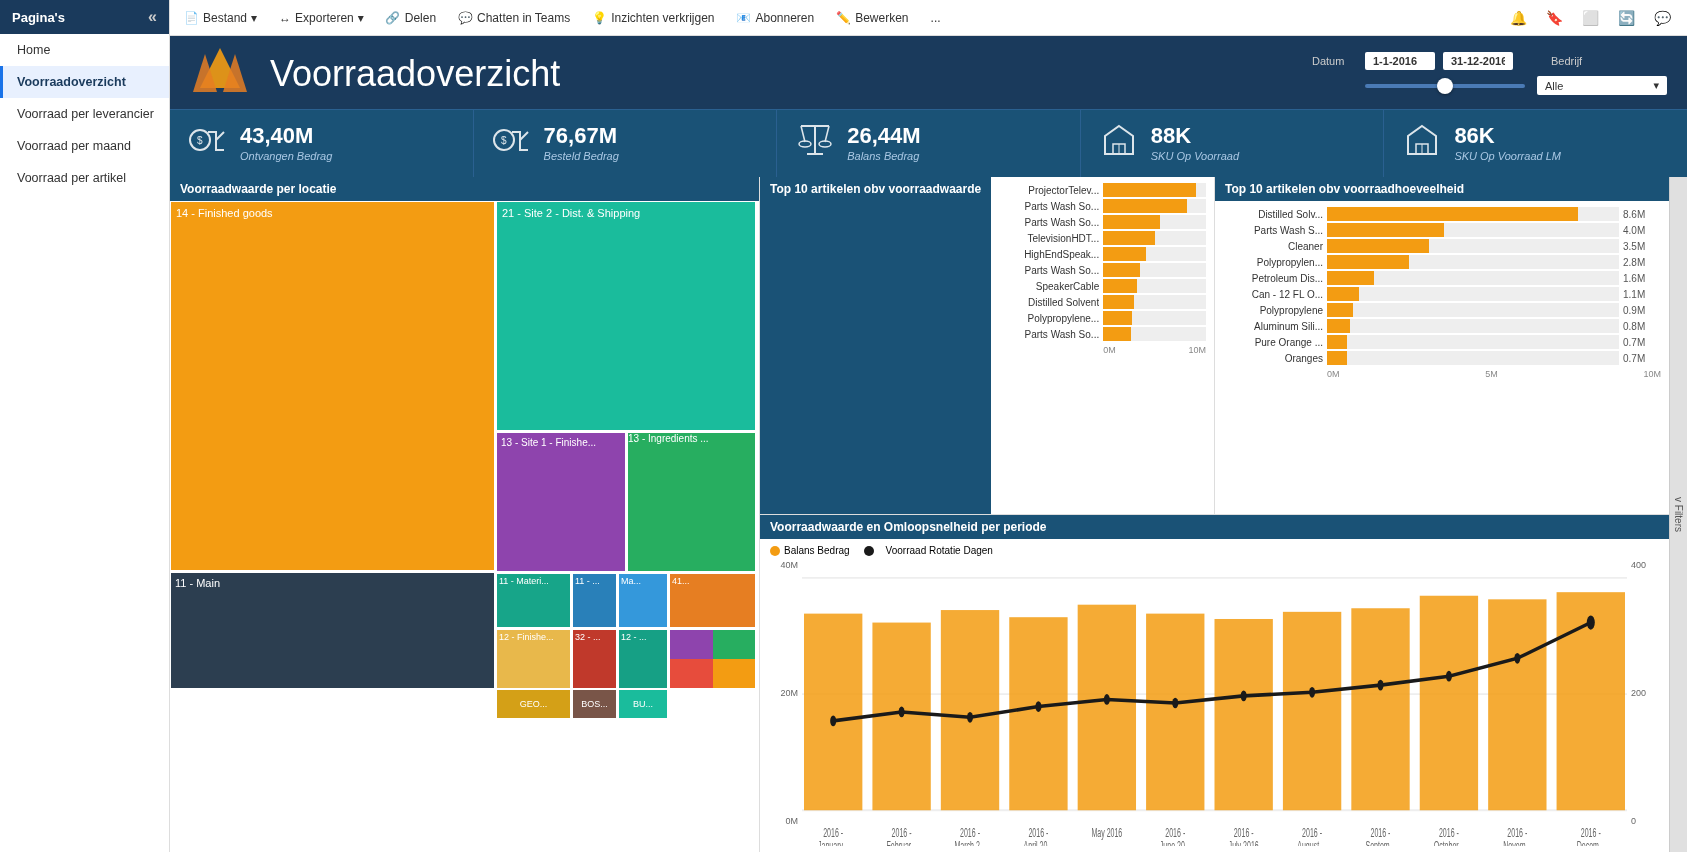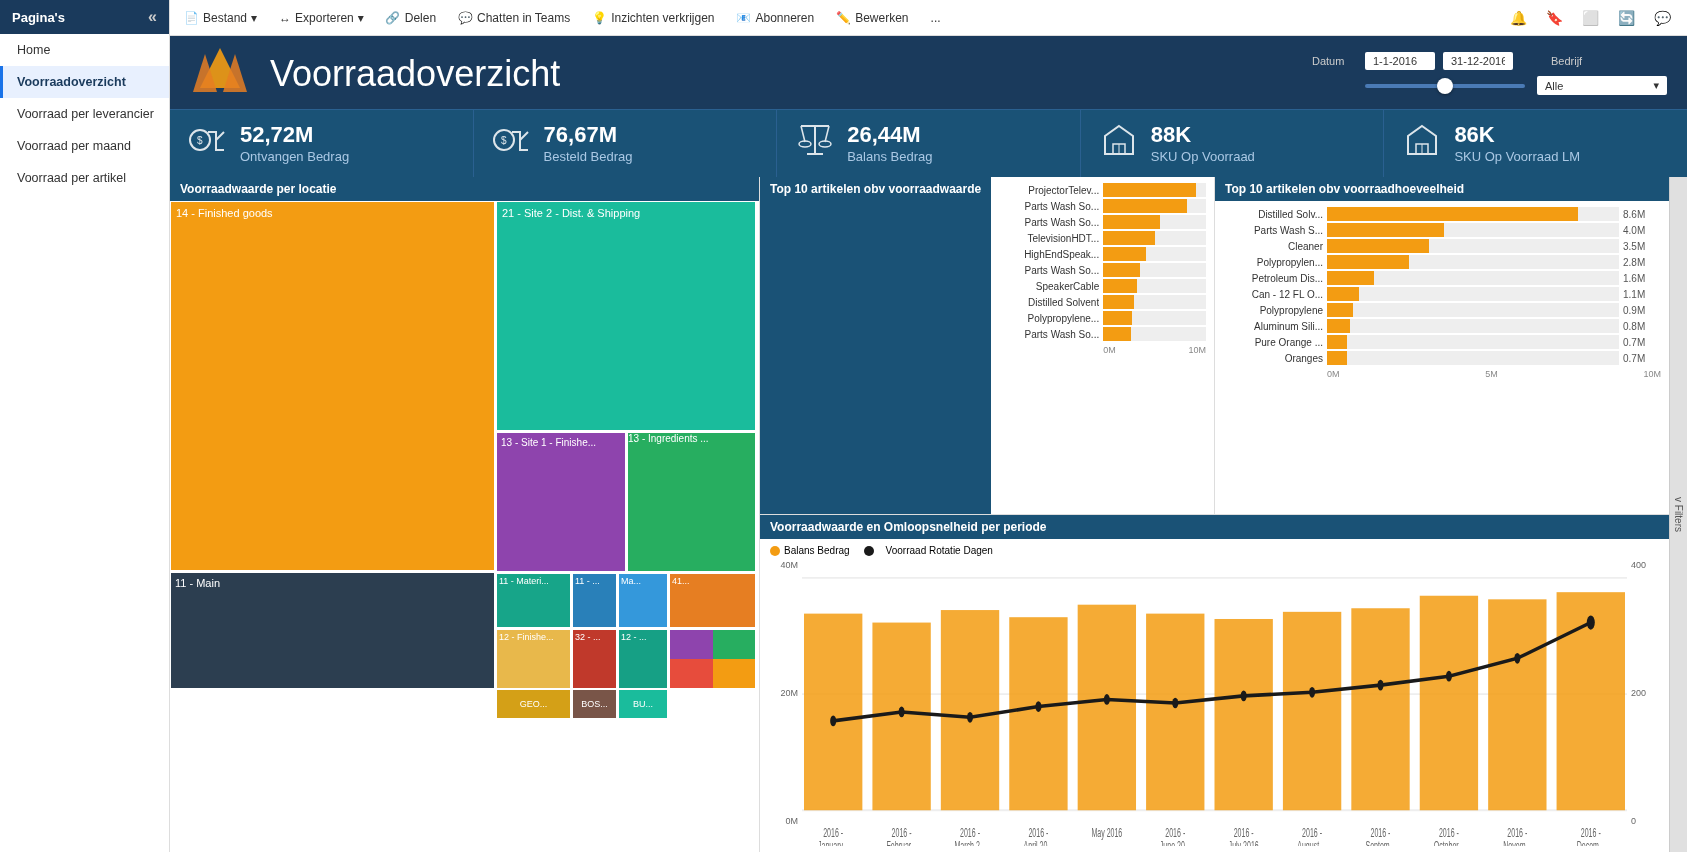--- a/index.html
+++ b/index.html
@@ -21,33 +21,33 @@
 
     
     .dashboard { flex: 1; overflow: hidden; background: #1a3a5c; display: flex; flex-direction: column; }
 
     
     .dash-header { background: #1a3a5c; padding: 10px 20px 8px; display: flex; align-items: center; gap: 20px; position: relative; }
     .dash-logo { width: 60px; height: 55px; flex-shrink: 0; }
     .dash-title { color: #fff; font-size: 36px; font-weight: 300; flex: 1; }
     .dash-filters { display: flex; flex-direction: column; gap: 6px; margin-left: auto; }
     .filter-row { display: flex; align-items: center; gap: 8px; }
-    .filter-input { background: #fff; border: none; border-radius: 2px; padding: 3px 8px; font-size: 11px; width: 75px; color: #333; }
+    .filter-input { background: #fff; border: none; border-radius: 2px; padding: 3px 8px; font-size: 11px; width: 75px; color: #333; font-weight: bold; }
     .filter-select { background: #fff; border: none; border-radius: 2px; padding: 3px 8px; font-size: 11px; width: 130px; color: #333; display: flex; align-items: center; justify-content: space-between; }
     .slider-track { width: 160px; height: 4px; background: #4a7ab5; border-radius: 2px; position: relative; }
     .slider-thumb { width: 16px; height: 16px; background: #fff; border-radius: 50%; position: absolute; top: -6px; left: 50%; box-shadow: 0 1px 3px rgba(0,0,0,0.4); cursor: pointer; }
 
     
     .kpi-row { background: #1a5276; display: flex; border-top: 1px solid #2a6090; }
     .kpi-item { flex: 1; display: flex; align-items: center; gap: 12px; padding: 12px 18px; border-right: 1px solid #2a6090; }
     .kpi-item:last-child { border-right: none; }
     .kpi-icon { color: #fff; font-size: 28px; opacity: 0.85; flex-shrink: 0; }
     .kpi-data { display: flex; flex-direction: column; }
     .kpi-value { color: #fff; font-size: 22px; font-weight: 700; line-height: 1; }
-    .kpi-label { color: #aac8e4; font-size: 13px; margin-top: 3px; }
+    .kpi-label { color: #aac8e4; font-size: 11px; margin-top: 3px; font-style: italic; }
     .chart-title { background: #1a5276; color: #fff; padding: 5px 10px; font-size: 12px; font-weight: 600; flex-shrink: 0; }
     .chart-content { flex: 1; overflow: hidden; position: relative; }
     .bar-row { display: flex; align-items: center; gap: 4px; }
     .bar-label { width: 100px; font-size: 10px; color: #333; text-align: right; white-space: nowrap; overflow: hidden; text-overflow: ellipsis; flex-shrink: 0; }
     .bar-track { flex: 1; height: 14px; background: #eee; position: relative; }
     .bar-fill { height: 100%; background: #f39c12; }
     .bar-value { width: 38px; font-size: 10px; color: #555; flex-shrink: 0; }
 
     
     .right-filter { width: 18px; background: #e0e0e0; display: flex; align-items: center; justify-content: center; writing-mode: vertical-rl; font-size: 10px; color: #555; cursor: pointer; border-left: 1px solid #ccc; }
@@ -161,21 +161,21 @@
       <div class="kpi-item">
         <div class="kpi-icon">
           <svg width="40" height="36" viewBox="0 0 40 36" fill="none">
             <circle cx="12" cy="18" r="10" stroke="white" stroke-width="2" fill="none"></circle>
             <text x="9" y="22" fill="white" font-size="10">$</text>
             <polyline points="20,10 28,10 28,28 36,28" stroke="white" stroke-width="2" fill="none"></polyline>
             <polyline points="28,18 36,10" stroke="white" stroke-width="2" fill="none"></polyline>
           </svg>
         </div>
         <div class="kpi-data">
-          <span class="kpi-value">52,72M</span>
+          <span class="kpi-value">43,40M</span>
           <span class="kpi-label">Ontvangen Bedrag</span>
         </div>
       </div>
       <div class="kpi-item">
         <div class="kpi-icon">
           <svg width="40" height="36" viewBox="0 0 40 36" fill="none">
             <circle cx="12" cy="18" r="10" stroke="white" stroke-width="2" fill="none"></circle>
             <text x="9" y="22" fill="white" font-size="10">$</text>
             <polyline points="20,10 28,10 28,28 36,28" stroke="white" stroke-width="2" fill="none"></polyline>
             <polyline points="28,18 36,10" stroke="white" stroke-width="2" fill="none"></polyline>

